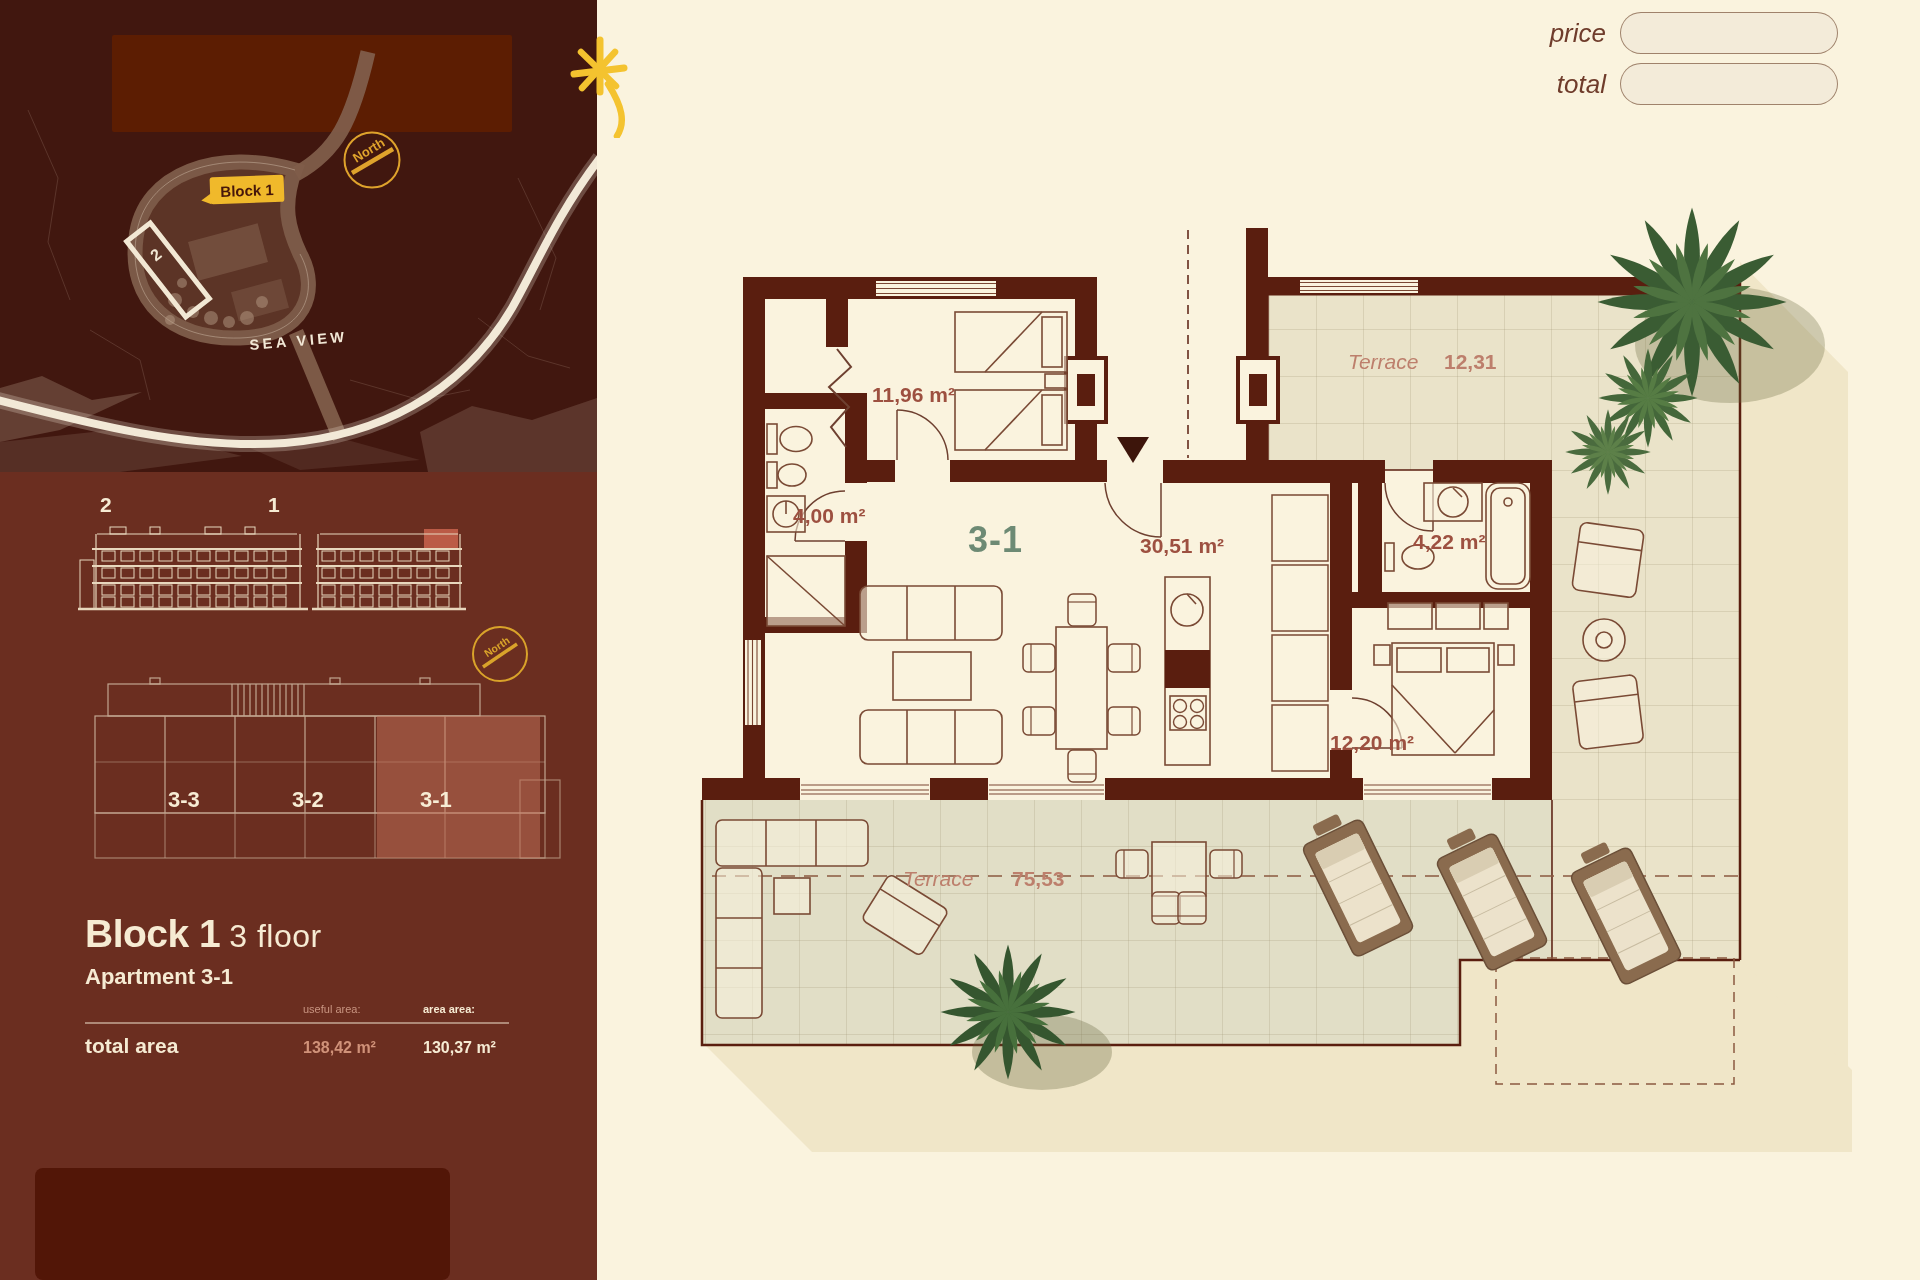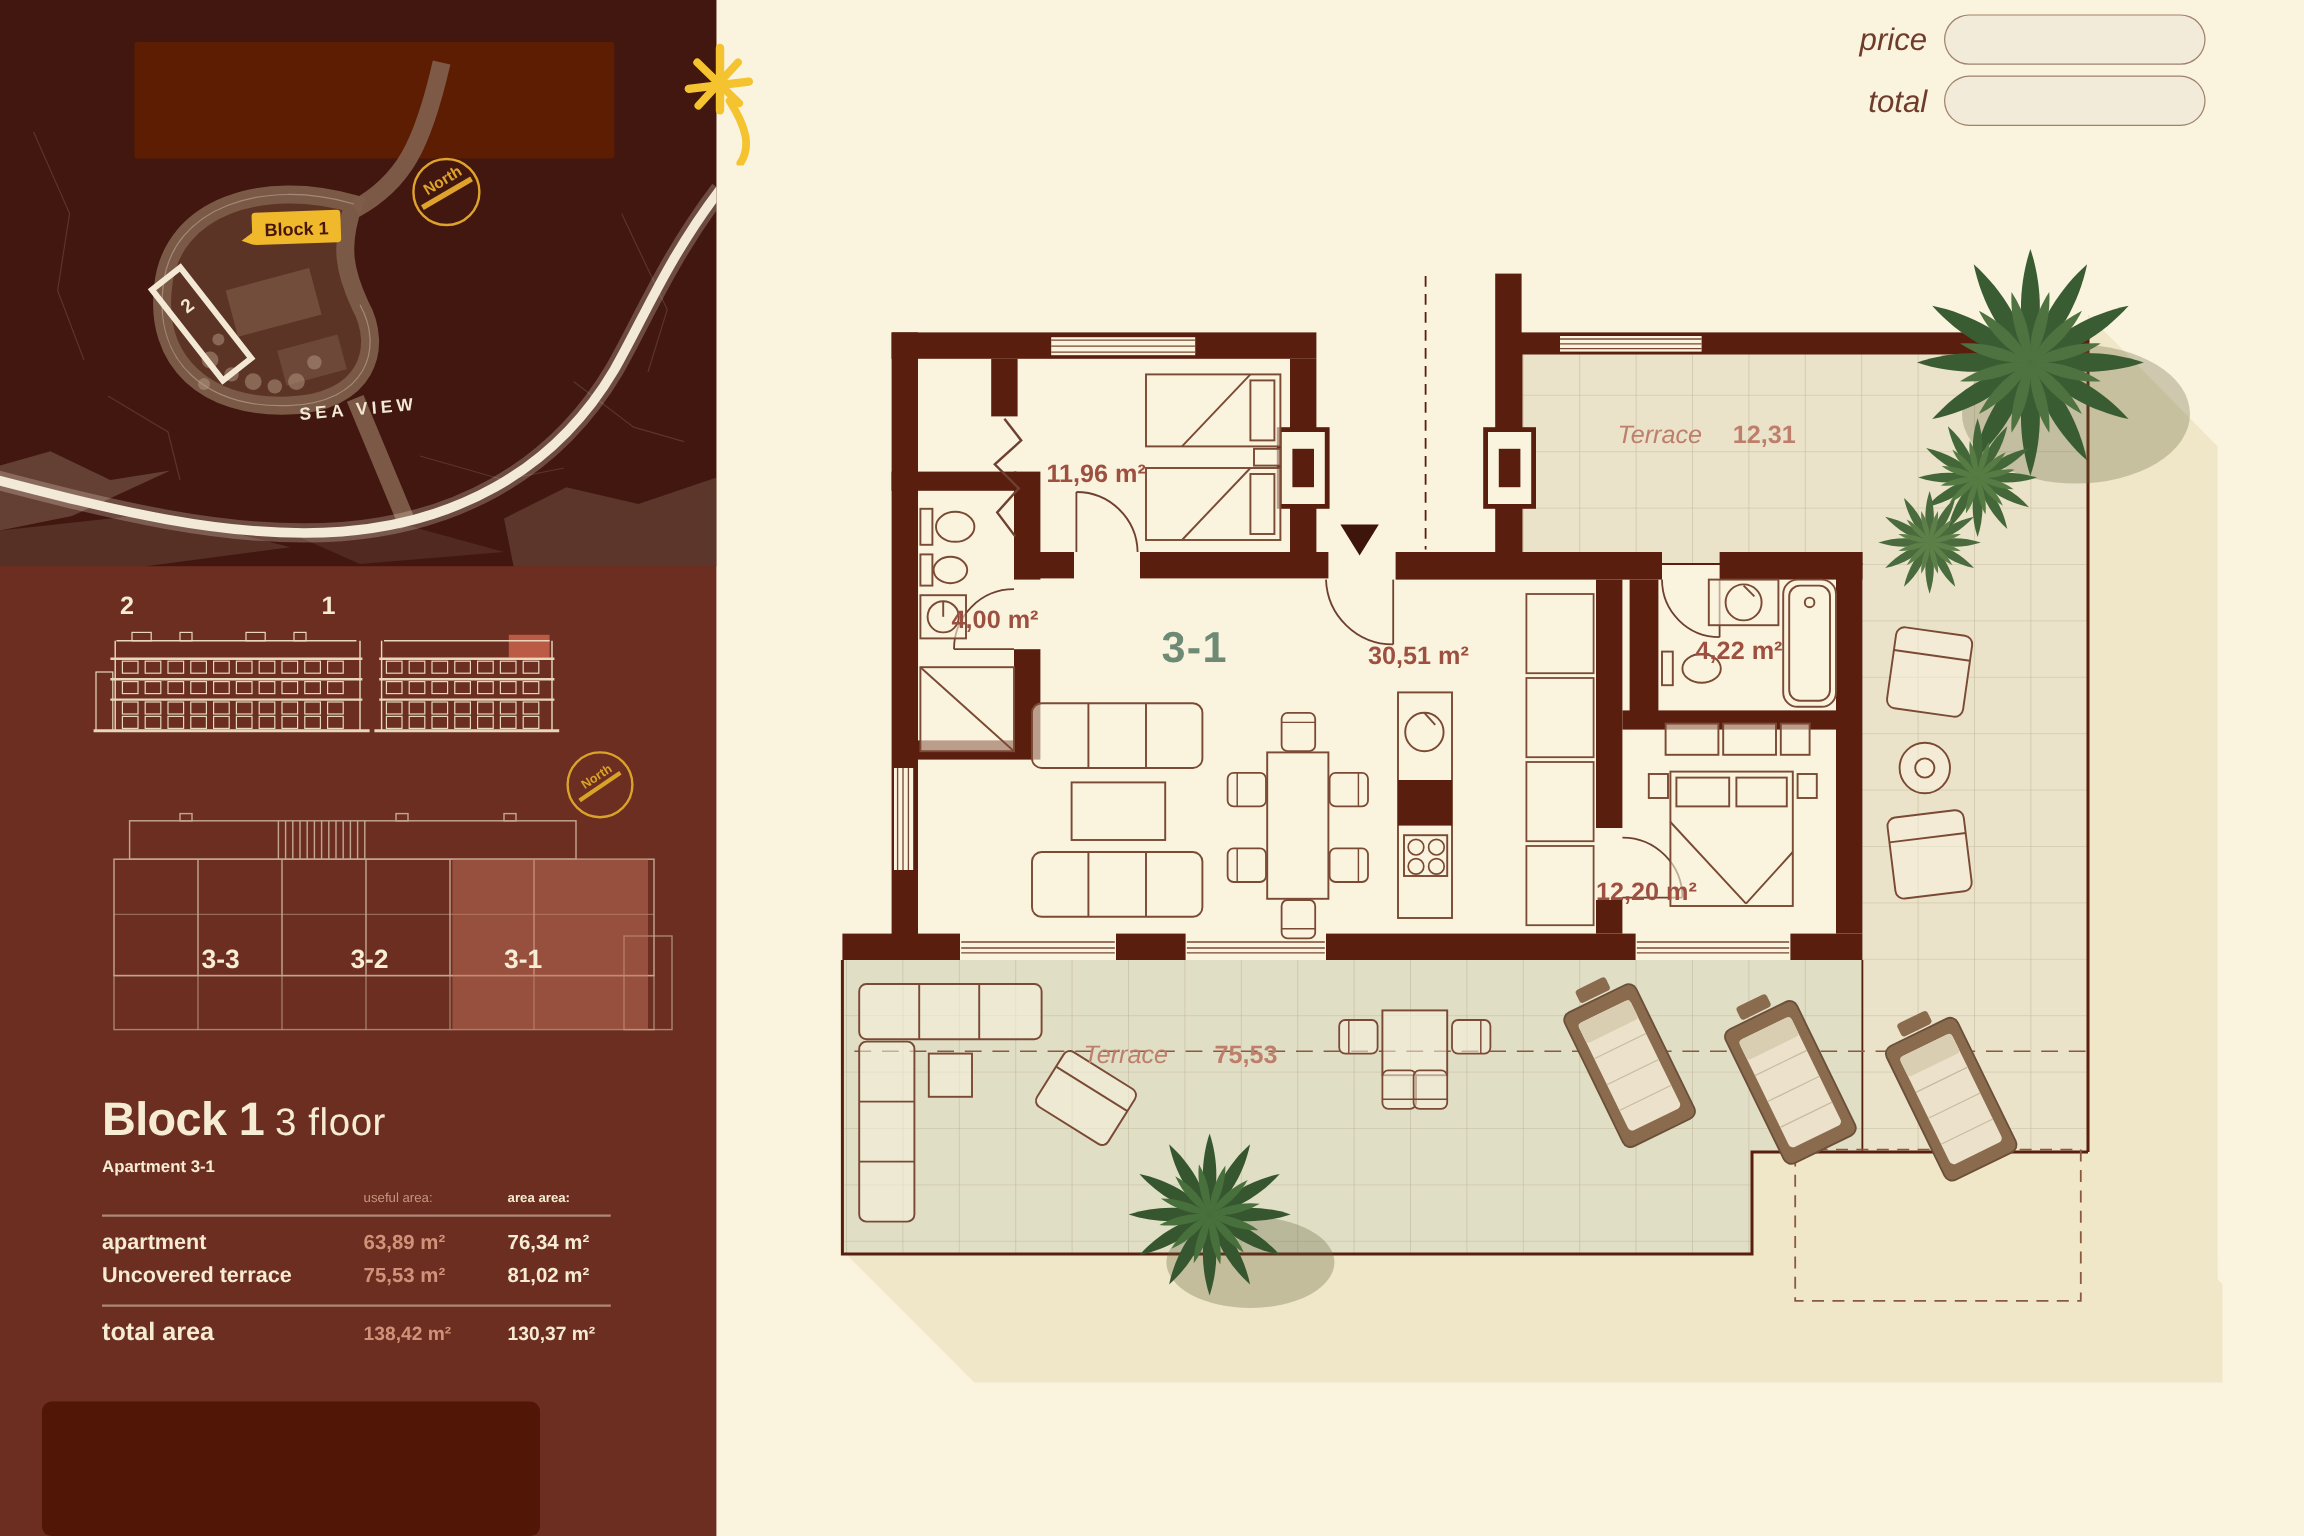--- a/index.html
+++ b/index.html
@@ -18,21 +18,21 @@
   }
   #map-svg{position:absolute;left:0;top:0;}
   #elev-svg{position:absolute;left:0;top:472px;}
 
   #info-block{
     position:absolute;left:85px;top:912px;width:426px;color:#f6ebd3;
   }
   .title-row{display:flex;align-items:baseline;}
   .block-title{font-size:39px;font-weight:800;letter-spacing:-0.5px;}
   .floor-label{font-size:32px;font-weight:400;margin-left:9px;letter-spacing:0.5px;}
-  .apt-label{font-size:14px;font-weight:700;margin-top:8px;}
+  .apt-label{font-size:22px;font-weight:700;margin-top:8px;}
   .area-table{margin-top:13px;width:424px;font-size:17px;}
   .t-row{display:grid;grid-template-columns:218px 120px 86px;align-items:baseline;}
   .t-head{padding-bottom:7px;font-size:11px;}
   .h-useful{color:#c89480;font-weight:400;}
   .h-build{color:#f6ebd3;font-weight:700;}
   .t-body{border-top:2px solid rgba(242,228,206,.5);padding:8px 0 11px;}
   .t-body .t-row{padding:3px 0;}
   .c-name{font-weight:700;font-size:18px;}
   .c-useful{color:#d09279;font-weight:700;}
   .c-build{font-weight:700;}
@@ -236,32 +236,20 @@
       <span class="block-title">Block 1</span>
       <span class="floor-label">3 floor</span>
     </div>
     <div class="apt-label">Apartment 3-1</div>
 
     <div class="area-table">
       <div class="t-row t-head">
         <span></span>
         <span class="h-useful">useful area:</span>
         <span class="h-build">area area:</span>
-      </div>
-      <div class="t-body">
-        <div class="t-row">
-          <span class="c-name">apartment</span>
-          <span class="c-useful">63,89 m²</span>
-          <span class="c-build">76,34 m²</span>
-        </div>
-        <div class="t-row">
-          <span class="c-name">Uncovered terrace</span>
-          <span class="c-useful">75,53 m²</span>
-          <span class="c-build">81,02 m²</span>
-        </div>
       </div>
       <div class="t-row t-total">
         <span class="c-name">total area</span>
         <span class="c-useful">138,42 m²</span>
         <span class="c-build">130,37 m²</span>
       </div>
     </div>
   </div>
 
   <div id="bottom-logo"></div>

